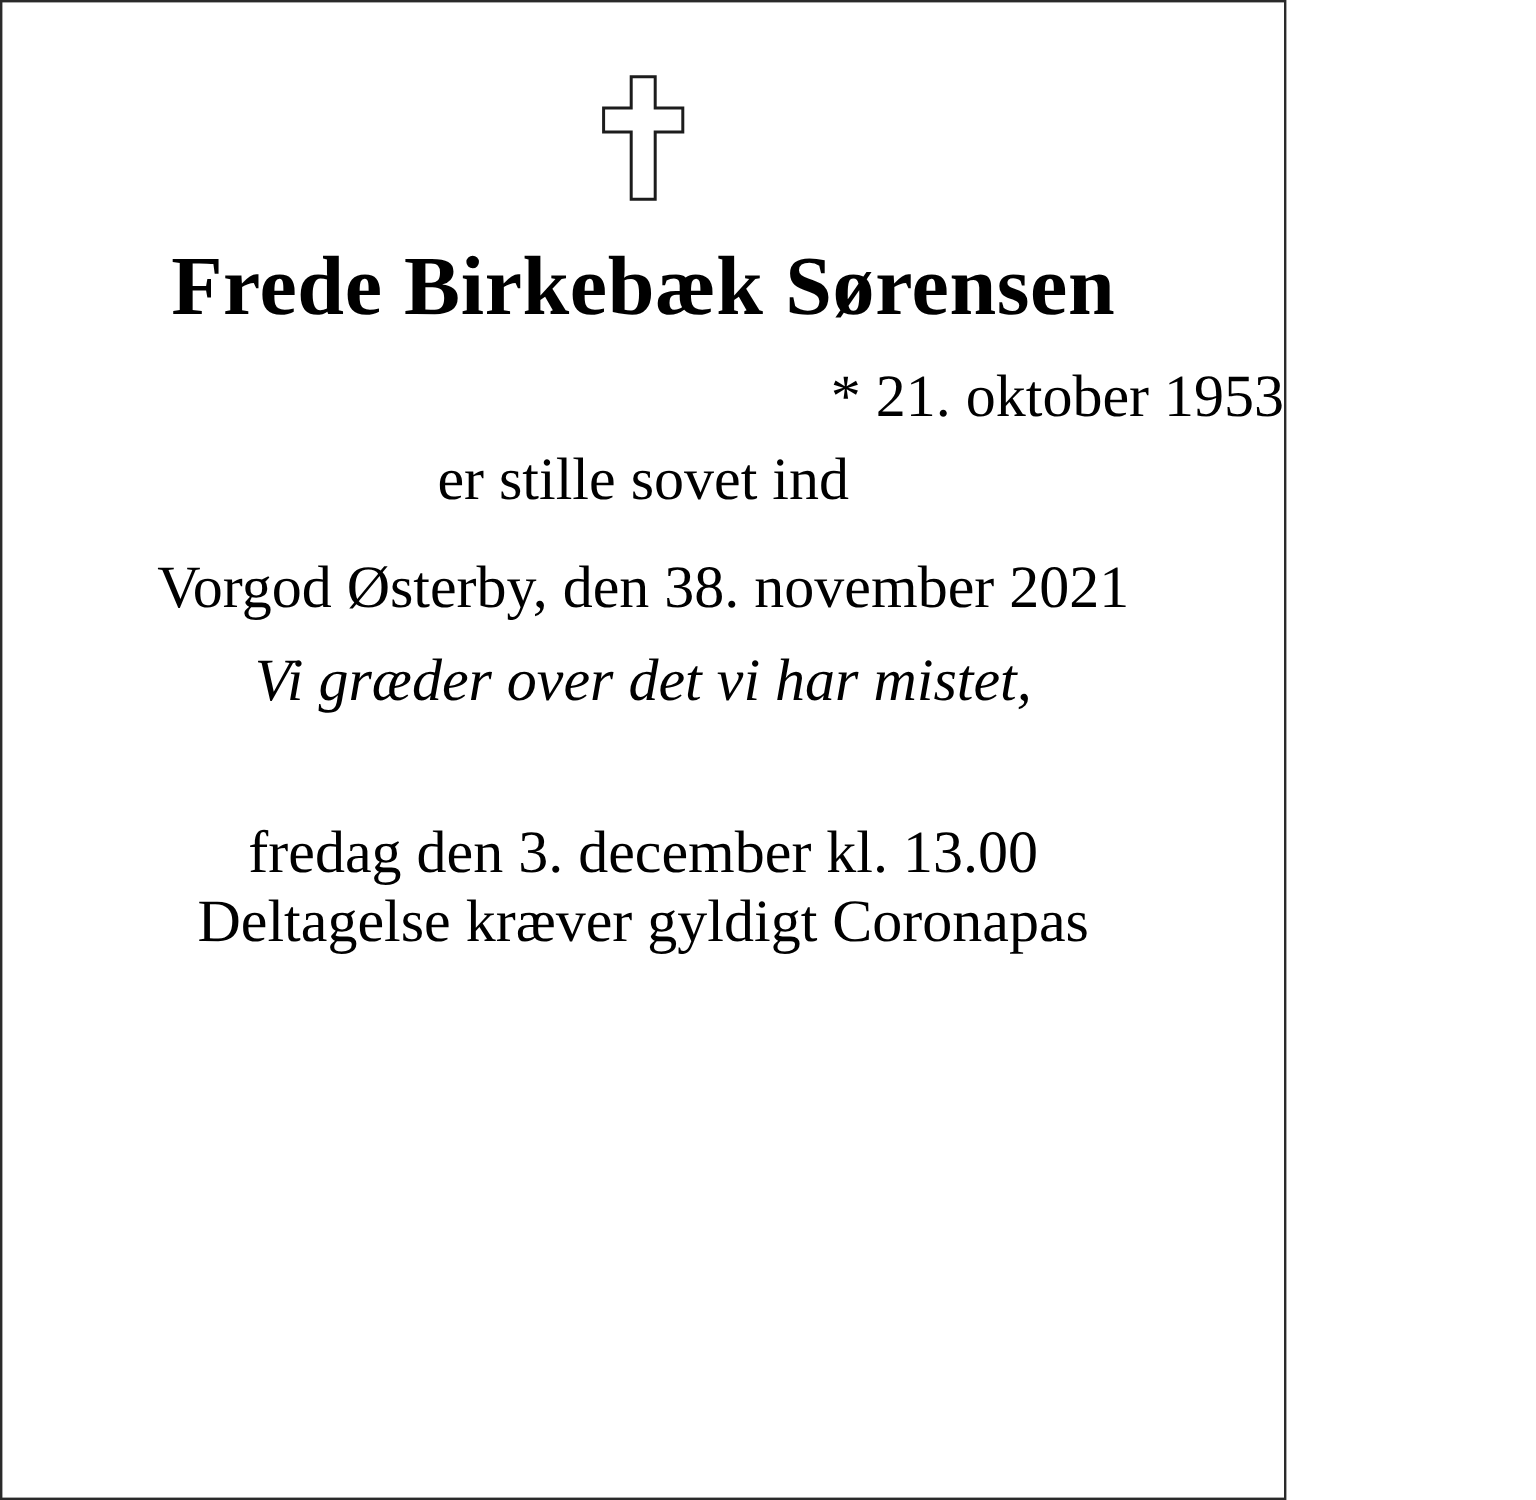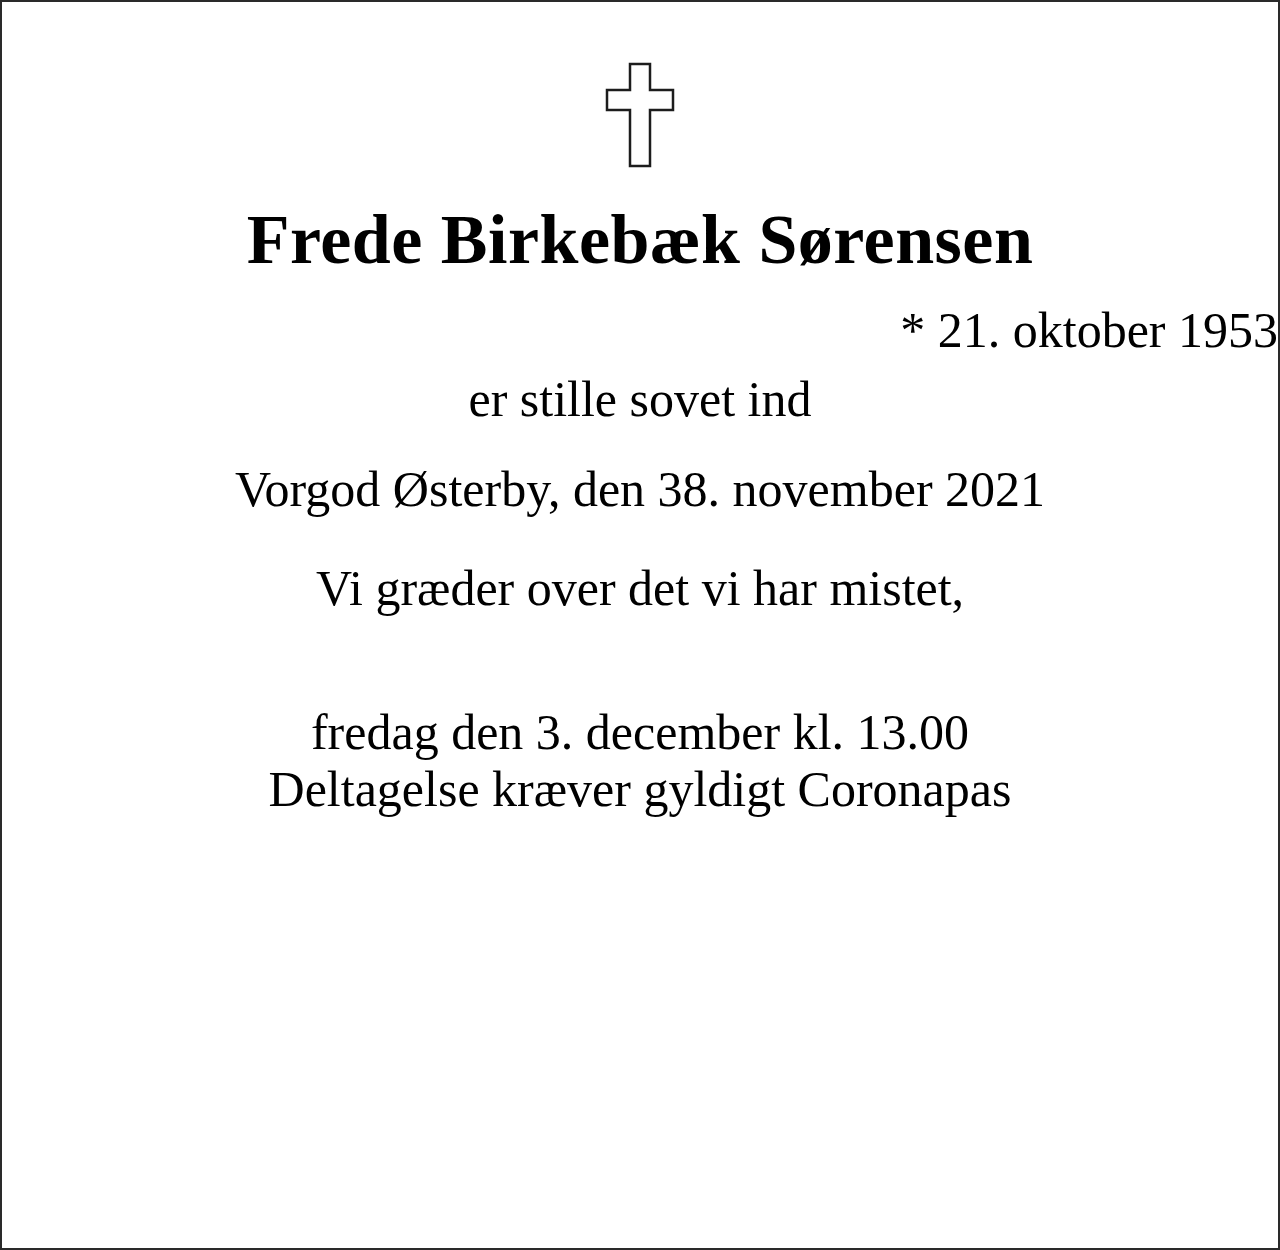--- a/index.html
+++ b/index.html
@@ -2,21 +2,21 @@
 <html><head>
 <meta charset="utf-8">
 <style>
   html, body {
     margin: 0;
     padding: 0;
     background: #ffffff;
   }
   .card {
     box-sizing: border-box;
-    width: 1280px;
+    width: 1072px;
     height: 1250px;
     border: 2px solid #2a2a2a;
     background: #ffffff;
     color: #000000;
     text-align: center;
     font-family: "Liberation Serif", "DejaVu Serif", serif;
     overflow: hidden;
   }
   .cross {
     display: block;
@@ -32,21 +32,21 @@
     letter-spacing: 0.5px;
   }
   p {
     margin: 0;
     font-size: 50px;
     line-height: 57px;
   }
   p.birth   { margin-top: 22px; text-align: right; }
   p.death   { margin-top: 12px; }
   p.place   { margin-top: 33px; }
-  p.verse   { margin-top: 42px; }
+  p.verse   { margin-top: 20px; font-style: italic; }
   p.mourners{ margin-top: 24px; font-weight: bold; }
   p.funeral { margin-top: 30px; }
 </style>
 </head>
 <body>
 
 <div class="card">
 
   <svg class="cross" viewBox="0 0 70 106" aria-hidden="true">
     <path d="M25 2 H45 V28 H68 V48 H45 V104 H25 V48 H2 V28 H25 Z" fill="#ffffff" stroke="#1c1c1c" stroke-width="2.5" stroke-linejoin="miter"></path>

